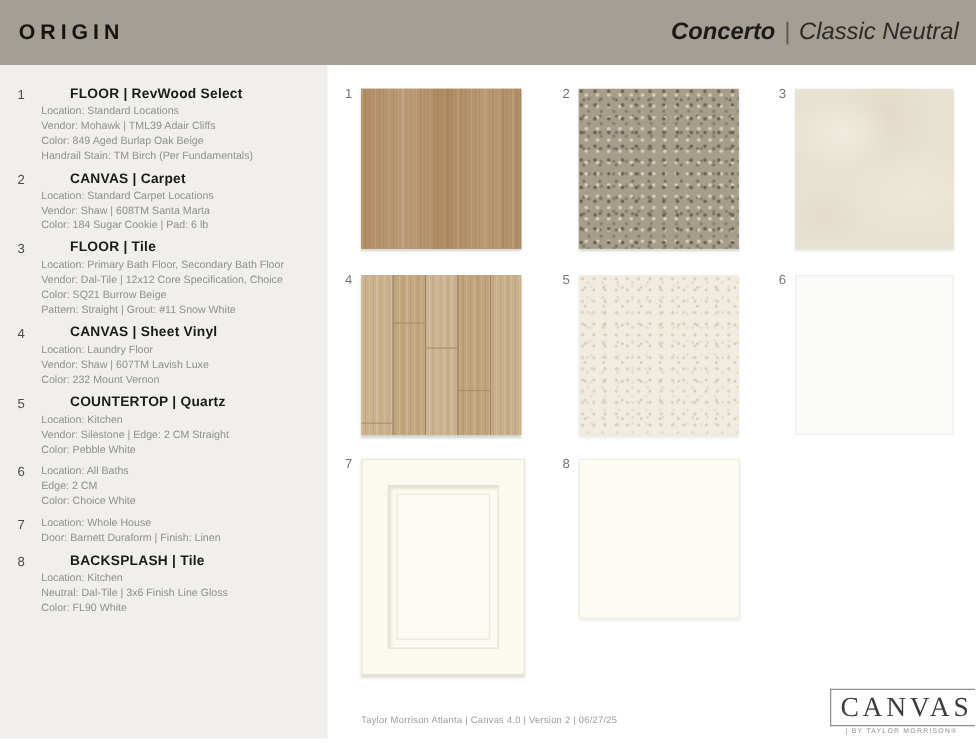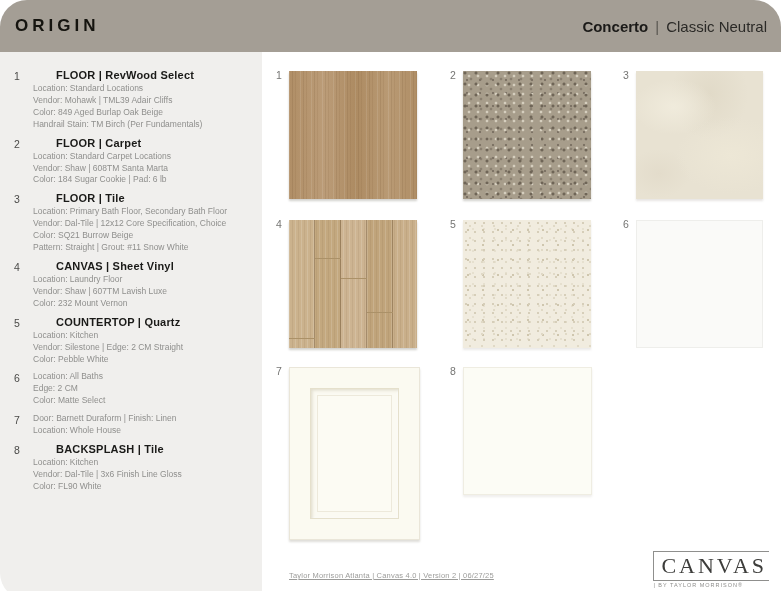--- a/index.html
+++ b/index.html
@@ -1,24 +1,24 @@
 <!DOCTYPE html>
 <html><head>
 <meta charset="utf-8">
 <style>
   html,body{margin:0;padding:0;background:#ffffff;}
   .page{position:relative;width:781px;height:600px;background:#ffffff;overflow:hidden;
-        font-family:"Liberation Sans",sans-serif;border-radius:27px;-webkit-font-smoothing:antialiased;}
+        font-family:"Liberation Sans",sans-serif;-webkit-font-smoothing:antialiased;}
 
   
   .header{position:absolute;left:0;top:0;width:781px;height:52px;background:#a49e95;
           display:flex;align-items:center;justify-content:space-between;box-sizing:border-box;
           padding:0 14px 0 15px;}
   .brand{font-size:17px;font-weight:700;letter-spacing:4px;color:#15140f;}
-  .header-title{font-size:15px;color:#232220;}
+  .header-title{font-size:19px;color:#232220;font-style:italic;}
   .header-title .coll{font-weight:700;color:#1b1a18;}
   .header-title .div{color:#5a5751;margin:0 7px;font-weight:400;}
   .header-title .pal{font-weight:400;color:#2b2a27;}
 
   
   .sidebar{position:absolute;left:0;top:52px;width:262px;height:539px;background:#f0efed;
            box-sizing:border-box;padding:17px 10px 0 14px;}
   .spec-item{display:flex;margin-bottom:6px;}
   .spec-num{width:19px;flex:0 0 19px;font-size:10.5px;color:#4a4a48;line-height:13px;padding-top:1px;}
   .spec-body{flex:1;}
@@ -88,22 +88,22 @@
     box-shadow:0 2px 2px rgba(110,104,88,.22);}
   .door-frame{position:absolute;left:20px;top:20px;right:20px;bottom:20px;
     border:1px solid #e5e0cc;background:#fbfaf2;
     box-shadow:inset 1.5px 1.5px 3px rgba(160,150,115,.28), inset -1px -1px 2px rgba(255,255,255,.8);}
   .door-panel{position:absolute;left:7px;top:7px;right:7px;bottom:7px;background:#fcfbf3;
     box-shadow:0 0 0 1px rgba(220,213,190,.45);}
   .sw-tile-white{background:#fcfcf5;border:1px solid #efede2;box-sizing:border-box;
     box-shadow:0 2px 2px rgba(120,113,98,.12);}
 
   
-  .doc-info{position:absolute;left:289px;top:571px;font-size:7.5px;color:#9c9c9a;letter-spacing:.2px;text-decoration:underline;}
-  .logo{position:absolute;right:12px;top:551px;text-align:left;}
+  .doc-info{position:absolute;left:289px;top:571px;font-size:7.5px;color:#9c9c9a;letter-spacing:.2px;}
+  .logo{position:absolute;right:1px;top:551px;text-align:center;}
   .logo-box{display:inline-block;border:1px solid #8f8f8d;border-right:none;
     font-family:"Liberation Serif","DejaVu Serif",serif;font-size:22px;letter-spacing:3px;
     color:#3d3d3b;padding:2px 2px 2px 7px;line-height:24px;}
   .logo-tagline{font-size:5.5px;color:#8d8d8b;letter-spacing:1px;margin-top:1px;padding-right:2px;}
 </style>
 </head>
 <body>
 
 <div class="page">
 
@@ -121,21 +121,21 @@
           <div class="spec-title">FLOOR | RevWood Select</div>
           <div class="spec-detail">Location: Standard Locations</div>
           <div class="spec-detail">Vendor: Mohawk | TML39 Adair Cliffs</div>
           <div class="spec-detail">Color: 849 Aged Burlap Oak Beige</div>
           <div class="spec-detail">Handrail Stain: TM Birch (Per Fundamentals)</div>
         </div>
       </div>
       <div class="spec-item">
         <div class="spec-num">2</div>
         <div class="spec-body">
-          <div class="spec-title">FLOOR | Carpet</div>
+          <div class="spec-title">CANVAS | Carpet</div>
           <div class="spec-detail">Location: Standard Carpet Locations</div>
           <div class="spec-detail">Vendor: Shaw | 608TM Santa Marta</div>
           <div class="spec-detail">Color: 184 Sugar Cookie | Pad: 6 lb</div>
         </div>
       </div>
       <div class="spec-item">
         <div class="spec-num">3</div>
         <div class="spec-body">
           <div class="spec-title">FLOOR | Tile</div>
           <div class="spec-detail">Location: Primary Bath Floor, Secondary Bath Floor</div>
@@ -160,36 +160,36 @@
           <div class="spec-detail">Location: Kitchen</div>
           <div class="spec-detail">Vendor: Silestone | Edge: 2 CM Straight</div>
           <div class="spec-detail">Color: Pebble White</div>
         </div>
       </div>
       <div class="spec-item">
         <div class="spec-num">6</div>
         <div class="spec-body">
           <div class="spec-detail">Location: All Baths</div>
           <div class="spec-detail">Edge: 2 CM</div>
-          <div class="spec-detail">Color: Matte Select</div>
+          <div class="spec-detail">Color: Choice White</div>
         </div>
       </div>
       <div class="spec-item">
         <div class="spec-num">7</div>
         <div class="spec-body">
+          <div class="spec-detail">Location: Whole House</div>
           <div class="spec-detail">Door: Barnett Duraform | Finish: Linen</div>
-          <div class="spec-detail">Location: Whole House</div>
         </div>
       </div>
       <div class="spec-item">
         <div class="spec-num">8</div>
         <div class="spec-body">
           <div class="spec-title">BACKSPLASH | Tile</div>
           <div class="spec-detail">Location: Kitchen</div>
-          <div class="spec-detail">Vendor: Dal-Tile | 3x6 Finish Line Gloss</div>
+          <div class="spec-detail">Neutral: Dal-Tile | 3x6 Finish Line Gloss</div>
           <div class="spec-detail">Color: FL90 White</div>
         </div>
       </div>
     </div>
 
   <div class="board" id="board">
       <div class="swatch" style="left: 27px; top: 19px; width: 128px; height: 128px;">
         <span class="swatch-num">1</span>
         <div class="surface sw-wood-grain"></div>
       </div>

